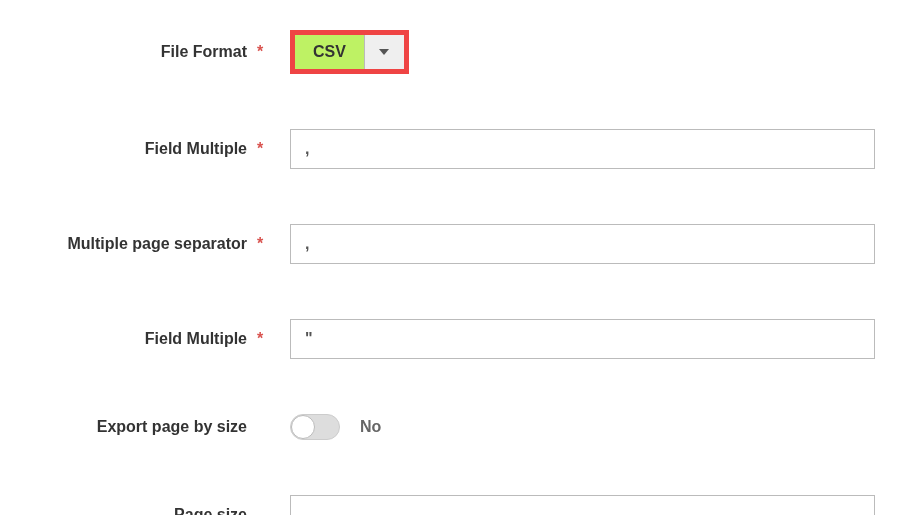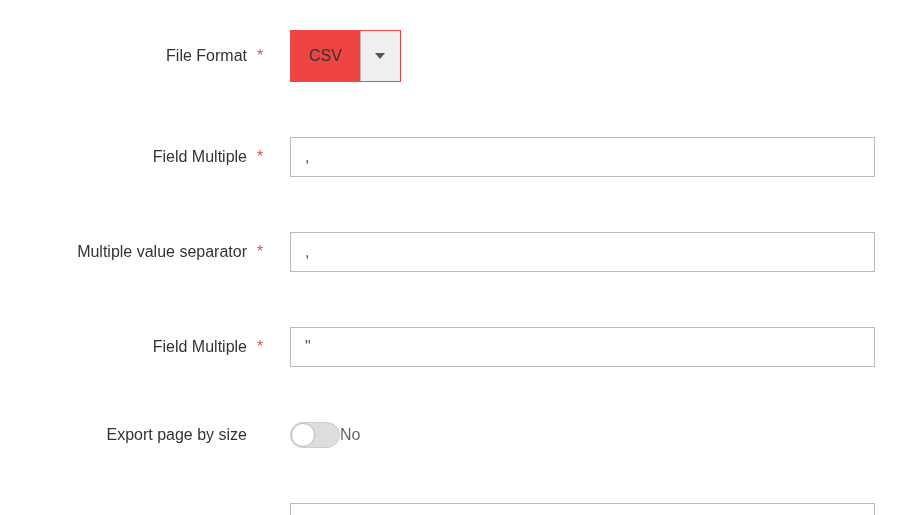--- a/index.html
+++ b/index.html
@@ -1,15 +1,15 @@
 <!DOCTYPE html>
 <html><head>
   <meta charset="utf-8">
   <style>
-    * { box-sizing: border-box; margin: 0; padding: 0; }
+    * { box-sizing: border-box; margin: 0; padding: 0; font-weight: bold; }
     body {
       font-family: Arial, Helvetica, sans-serif;
       font-size: 16px;
       color: #333;
       background: #fff;
       padding: 30px 20px;
     }
     .form-row {
       display: flex;
       align-items: center;
@@ -47,23 +47,23 @@
       height: 40px;
       border: 1px solid #bbb;
       font-size: 16px;
       padding: 0 14px;
       color: #555;
       background: #fff;
     }
 
     .select-wrap {
       display: flex;
-      border: 1px solid #ef4444;
-      height: 52px;
-      background: #ef4444;
+      border: 5px solid #ef4444;
+      height: 44px;
+      background: #bef264;
     }
     .select-value {
       display: flex;
       align-items: center;
       padding: 0 18px;
       font-size: 16px;
       color: #333;
       min-width: 60px;
     }
     .select-button {
@@ -95,20 +95,21 @@
       position: absolute;
       top: 0px;
       left: 0px;
       width: 24px;
       height: 24px;
       background: #fff;
       border: 1px solid #bbb;
       border-radius: 50%;
     }
     .toggle-label {
+      margin-left: 20px;
       color: #666;
       font-size: 16px;
     }
   </style>
 </head>
 <body>
 
 <div class="form-row">
   <div class="label-col">
     <span class="label-text">File Format</span>
@@ -129,21 +130,21 @@
     <span class="label-text">Field Multiple</span>
     <span class="asterisk">*</span>
   </div>
   <div class="control-col">
     <input type="text" class="text-input" value="," style="">
   </div>
 </div>
 
 <div class="form-row">
   <div class="label-col">
-    <span class="label-text">Multiple value separator</span>
+    <span class="label-text">Multiple page separator</span>
     <span class="asterisk">*</span>
   </div>
   <div class="control-col">
     <input type="text" class="text-input" value="," style="">
   </div>
 </div>
 
 <div class="form-row">
   <div class="label-col">
     <span class="label-text">Field Multiple</span>

